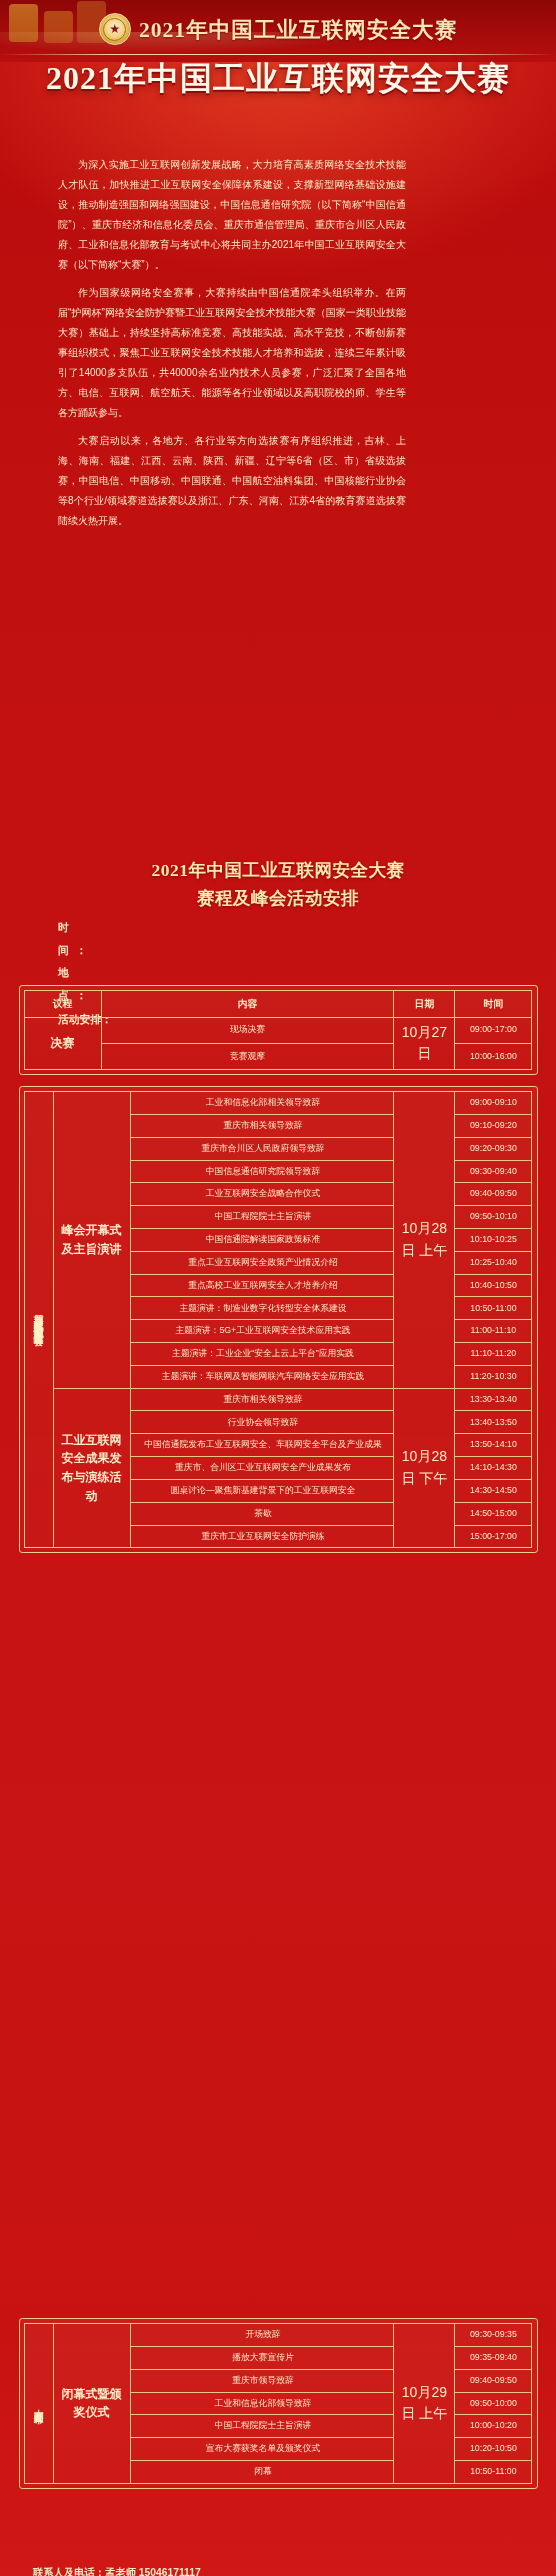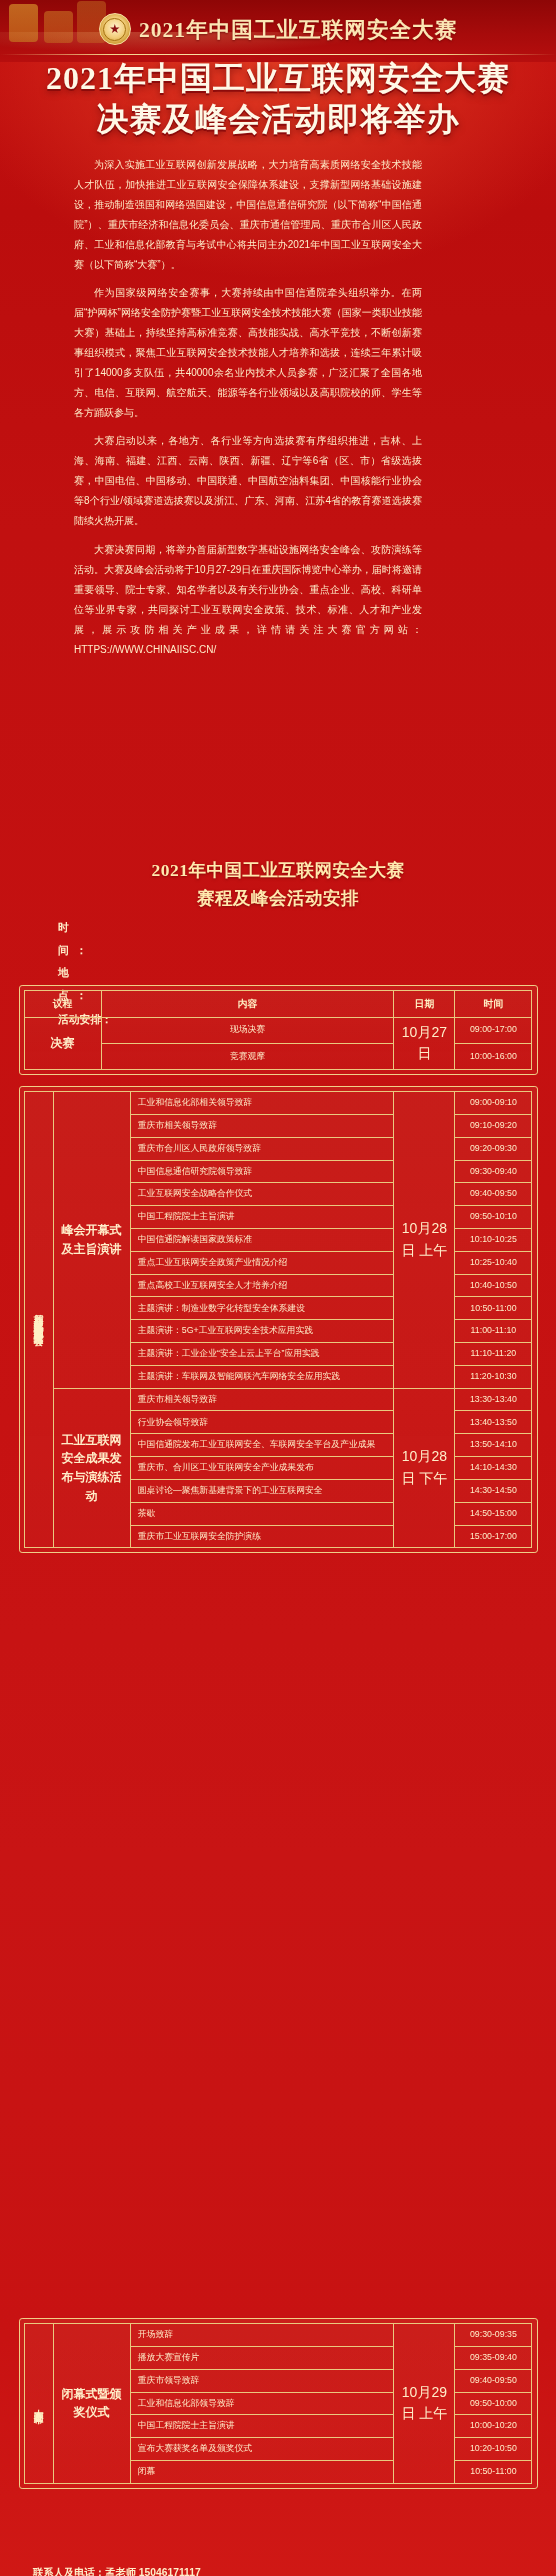--- a/index.html
+++ b/index.html
@@ -70,21 +70,21 @@
   .hero h1 {
     font-family: "Liberation Serif", serif;
     font-size: 32px; line-height: 1.28; font-weight: bold;
     color: #fff8e6;
     text-shadow: 0 1.5px 0 #8d0b0b, 0 3.1px 7.2px rgba(80,0,0,.55);
     letter-spacing: 1px;
   }
   .hero h1 span { display:block; }
   
   .body-wrap {
-    position: absolute; top: 155px; left: 16px; width: 464px;
+    position: absolute; top: 155px; left: 0; width: 464px;
     padding: 0 58px;
   }
   .body-wrap p {
     color: #ffeec9;
     font-size: 10px;
     line-height: 2.0;
     text-align: justify;
     text-indent: 2em;
     margin-bottom: 8.2px;
     font-family: "Liberation Sans", sans-serif;
@@ -140,21 +140,21 @@
     font-size: 9.8px; font-weight: bold; width: 29px;
     letter-spacing: 1.5px; color:#fff0c4;
   }
   td.vert span {
     writing-mode: vertical-rl; text-orientation: upright;
     display:inline-block; line-height:1.25;
   }
   td.name { font-size: 12px; font-weight: bold; width: 77px; }
   td.date { width: 61px; font-size: 14px; }
   td.time { width: 77px; font-size: 8.8px; margin-top: 16px; }
-  td.topic { text-align: left; padding-left: 7.2px; }
+  td.topic { text-align: center; padding-left: 7.2px; }
 
   
   .footer {
     position: absolute; left: 0; width: 556px; padding: 0 33px;
     color: #ffeec9; font-size: 10.3px; font-weight: bold;
   }
 </style>
 </head>
 <body>
 
@@ -172,29 +172,27 @@
       <span class="star">★</span>
     </div>
     <div class="logo-title">2021年中国工业互联网安全大赛</div>
   </div>
 
   <div class="gold-line" style="top:54px;"></div>
 
   <div class="hero">
     <h1>
       <span>2021年中国工业互联网安全大赛</span>
-      <span>决赛及峰会活动即将举办</span>
     </h1>
   </div>
 
   <div class="body-wrap">
     <p>为深入实施工业互联网创新发展战略，大力培育高素质网络安全技术技能人才队伍，加快推进工业互联网安全保障体系建设，支撑新型网络基础设施建设，推动制造强国和网络强国建设，中国信息通信研究院（以下简称“中国信通院”）、重庆市经济和信息化委员会、重庆市通信管理局、重庆市合川区人民政府、工业和信息化部教育与考试中心将共同主办2021年中国工业互联网安全大赛（以下简称“大赛”）。</p>
     <p>作为国家级网络安全赛事，大赛持续由中国信通院牵头组织举办。在两届“护网杯”网络安全防护赛暨工业互联网安全技术技能大赛（国家一类职业技能大赛）基础上，持续坚持高标准竞赛、高技能实战、高水平竞技，不断创新赛事组织模式，聚焦工业互联网安全技术技能人才培养和选拔，连续三年累计吸引了14000多支队伍，共40000余名业内技术人员参赛，广泛汇聚了全国各地方、电信、互联网、航空航天、能源等各行业领域以及高职院校的师、学生等各方踊跃参与。</p>
     <p>大赛启动以来，各地方、各行业等方向选拔赛有序组织推进，吉林、上海、海南、福建、江西、云南、陕西、新疆、辽宁等6省（区、市）省级选拔赛，中国电信、中国移动、中国联通、中国航空油料集团、中国核能行业协会等8个行业/领域赛道选拔赛以及浙江、广东、河南、江苏4省的教育赛道选拔赛陆续火热开展。</p>
-    <p>大赛决赛同期，将举办首届新型数字基础设施网络安全峰会、攻防演练等活动。大赛及峰会活动将于10月27-29日在重庆国际博览中心举办，届时将邀请重要领导、院士专家、知名学者以及有关行业协会、重点企业、高校、科研单位等业界专家，共同探讨工业互联网安全政策、技术、标准、人才和产业发展，展示攻防相关产业成果，详情请关注大赛官方网站：HTTPS://WWW.CHINAIISC.CN/</p>
   </div>
 
   <div class="sec-title" style="top:856px;">
     <div class="l1">2021年中国工业互联网安全大赛</div>
     <div class="l2">赛程及峰会活动安排</div>
   </div>
 
   <div class="meta" style="top:916px;">
     <div class="row">
       <div class="k">时　　间：</div>

